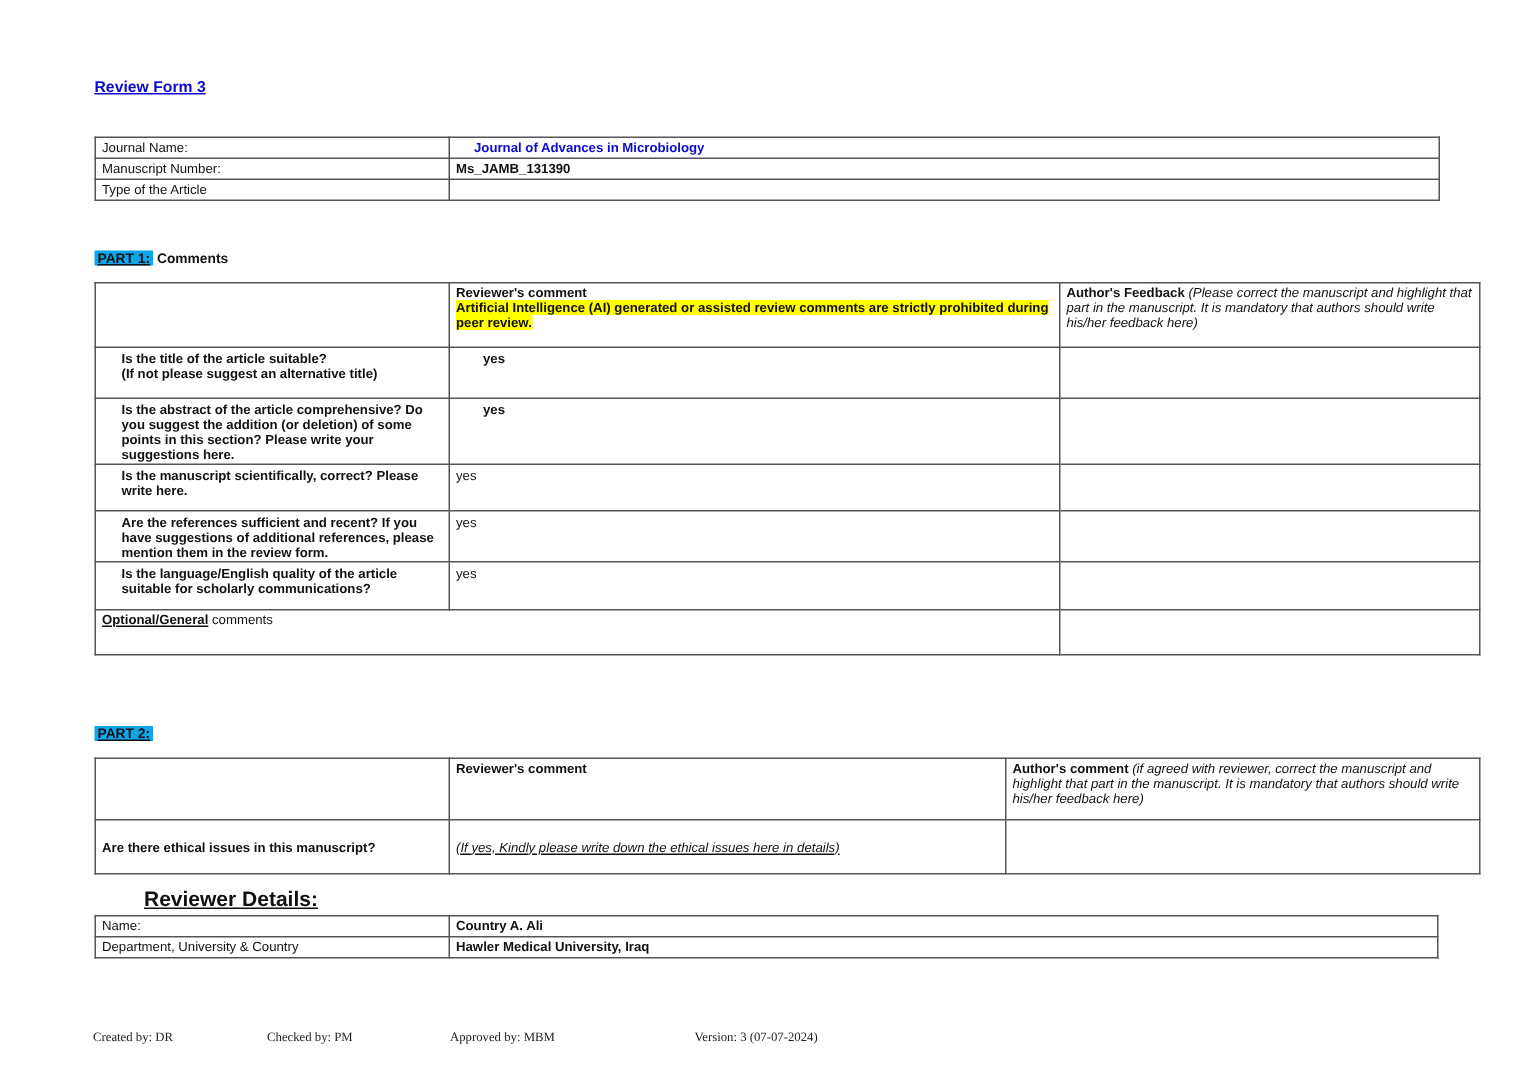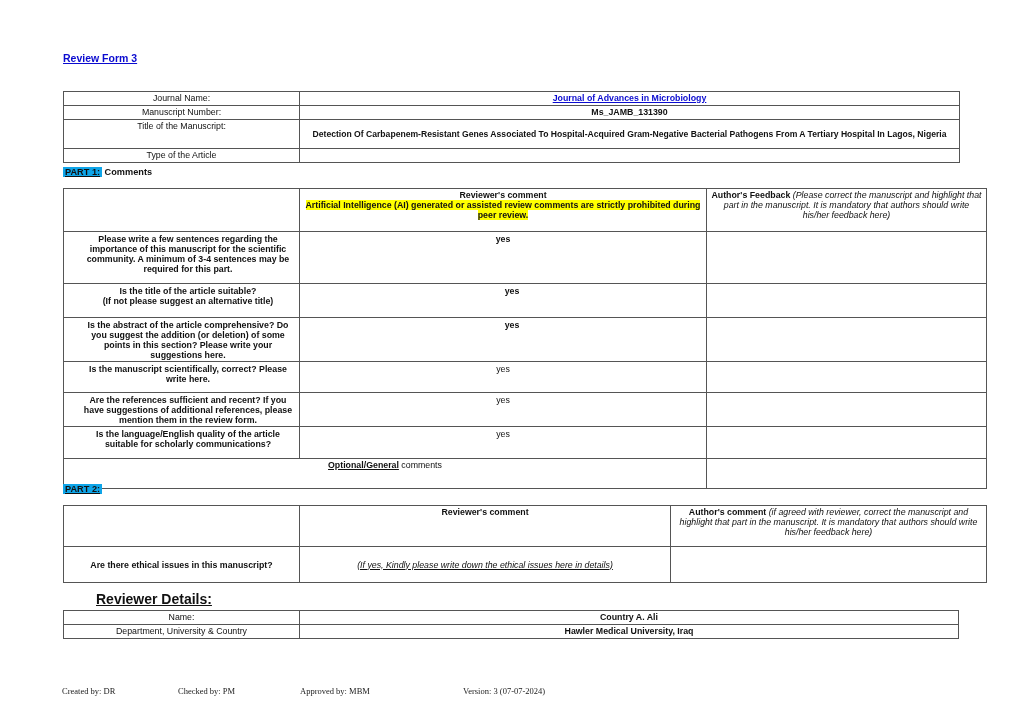--- a/index.html
+++ b/index.html
@@ -4,28 +4,28 @@
 <style>
   html,body { margin:0; padding:0; background:#e9e9e9; }
   .page {
     position:relative; width:1024px; height:724px; background:#ffffff;
     font-family:"Liberation Sans", sans-serif; color:#111; font-size:8.8px;
     overflow:hidden; margin:0 auto;padding-left:16px;
   }
   .b { font-weight:bold; }
   .u { text-decoration:underline; }
   .hl { background:#0ea5e9; }
-  .link { color:#0b0bd0; font-weight:bold; text-decoration:underline; cursor:pointer; }
+  .link { color:#0b0bd0; font-weight:bold; cursor:pointer;margin-left:12px; }
 
   .doc-title {
     position:absolute; left:63px; top:52px;
     color:#0b0bd0; font-weight:bold; text-decoration:underline; font-size:10.5px;
   }
 
-  table { border-collapse:collapse; table-layout:fixed; position:absolute; background:#fff;text-align:center; }
+  table { border-collapse:collapse; table-layout:fixed; position:absolute; background:#fff; }
   td { border:1px solid #555; vertical-align:top; padding:1px 4px; overflow:hidden; }
 
   
   .t-info { left:63px; top:91px; width:897px; }
   .t-info .c1 { width:227px; }
   .t-info tr.h13 td { height:11px; }
   .t-info tr.h28 td { height:26px; }
   .t-info td.title-val { vertical-align:middle; font-weight:bold; white-space:nowrap; font-size:8.6px; }
 
   
@@ -85,24 +85,20 @@
   <table class="t-info">
     <tbody>
         <tr class="h13">
       <td class="c1">Journal Name:</td>
       <td><span class="link">Journal of Advances in Microbiology</span></td>
     </tr>
     <tr class="h13">
       <td class="c1">Manuscript Number:</td>
       <td class="b">Ms_JAMB_131390</td>
     </tr>
-    <tr class="h28">
-      <td class="c1">Title of the Manuscript:</td>
-      <td class="title-val">Detection Of Carbapenem-Resistant Genes Associated To Hospital-Acquired Gram-Negative Bacterial Pathogens From A Tertiary Hospital In Lagos, Nigeria</td>
-    </tr>
     <tr class="h13">
       <td class="c1">Type of the Article</td>
       <td></td>
     </tr>
   </tbody>
     </table>
 
   <div class="part-head" style="top:167px;">
     <span class="hl">PART 1:</span><span> Comments</span>
   </div>
@@ -112,25 +108,20 @@
         <tr class="hdr">
       <td class="c1"></td>
       <td class="c2">
         <div class="hdr-b">Reviewer's comment</div>
         <span class="warn">Artificial Intelligence (AI) generated or assisted review comments are strictly prohibited during peer review.</span>
       </td>
       <td class="c3">
         <span class="hdr-b">Author's Feedback</span>
         <span class="hdr-note">(Please correct the manuscript and highlight that part in the manuscript. It is mandatory that authors should write his/her feedback here)</span>
       </td>
-    </tr>
-    <tr class="r0">
-      <td class="c1 qcell">Please write a few sentences regarding the importance of this manuscript for the scientific community. A minimum of 3-4 sentences may be required for this part.</td>
-      <td class="c2 acell b">yes</td>
-      <td class="c3"></td>
     </tr>
     <tr class="r1">
       <td class="c1 qcell">Is the title of the article suitable?
 (If not please suggest an alternative title)</td>
       <td class="c2 acell b ind">yes</td>
       <td class="c3"></td>
     </tr>
     <tr class="r2">
       <td class="c1 qcell">Is the abstract of the article comprehensive? Do you suggest the addition (or deletion) of some points in this section? Please write your suggestions here.</td>
       <td class="c2 acell b ind">yes</td>

